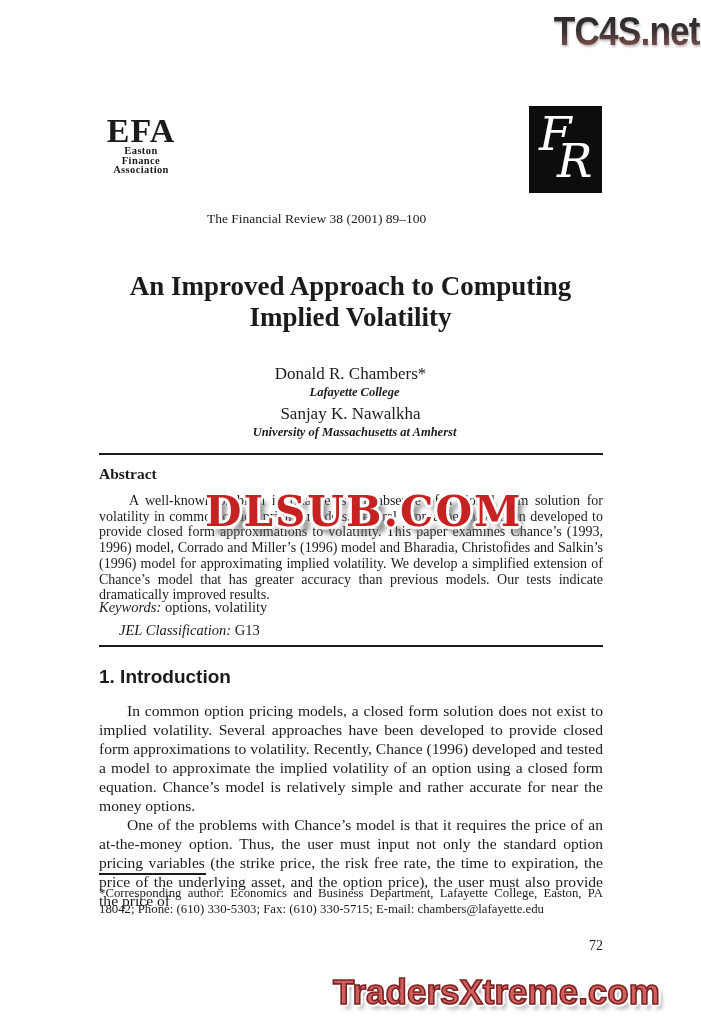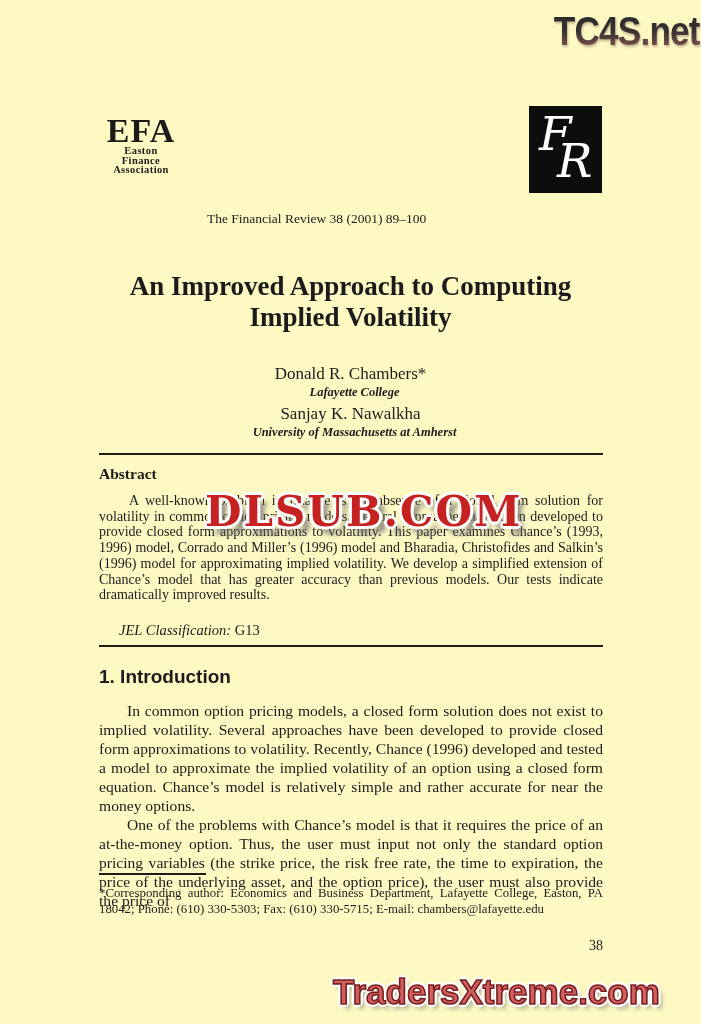--- a/index.html
+++ b/index.html
@@ -1,20 +1,20 @@
 <!DOCTYPE html>
 <html><head>
 <meta charset="utf-8">
 <style>
   html,body{margin:0;padding:0;background:#e8e8e8;}
   .page{
     position:relative;
     width:701px;height:1024px;
     margin:0 auto;
-    background:#fef9c3;
+    background:#ffffff;
     overflow:hidden;
     font-family:"Liberation Serif", serif;
     color:#1b1b1b;
   }
   
   .wm-top{
     position:absolute; top:8px; right:1px;
     font-family:"Liberation Sans", sans-serif;
     font-weight:900; font-size:41px; letter-spacing:-1px;
     transform:scaleX(.86); transform-origin:100% 0;
@@ -138,35 +138,39 @@
   </div>
 
   <div class="rule rule-1"></div>
 
   <div class="col abstract-heading">Abstract</div>
 
   <div class="col abstract-text">A well-known problem in finance is the absence of a closed form solution for volatility in common option pricing models. Several approaches have been developed to provide closed form approximations to volatility. This paper examines Chance’s (1993, 1996) model, Corrado and Miller’s (1996) model and Bharadia, Christofides and Salkin’s (1996) model for approximating implied volatility. We develop a simplified extension of Chance’s model that has greater accuracy than previous models. Our tests indicate dramatically improved results.</div>
 
   <div class="wm-mid">DLSUB.COM</div>
 
+  <div class="col kv-line keywords-line">
+    <span class="kv-label">Keywords:</span>
+    <span>options, volatility</span>
+  </div>
 
   <div class="col kv-line jel-line">
     <span class="kv-label">JEL Classification:</span>
     <span>G13</span>
   </div>
 
   <div class="rule rule-2"></div>
 
   <div class="col intro-heading">1. Introduction</div>
 
   <div class="col body-col">
     <p class="body-para">In common option pricing models, a closed form solution does not exist to implied volatility. Several approaches have been developed to provide closed form approximations to volatility. Recently, Chance (1996) developed and tested a model to approximate the implied volatility of an option using a closed form equation. Chance’s model is relatively simple and rather accurate for near the money options.</p>
     <p class="body-para">One of the problems with Chance’s model is that it requires the price of an at-the-money option. Thus, the user must input not only the standard option pricing variables (the strike price, the risk free rate, the time to expiration, the price of the underlying asset, and the option price), the user must also provide the price of</p>
   </div>
 
   <div class="foot-rule"></div>
   <div class="col footnote">*Corresponding author: Economics and Business Department, Lafayette College, Easton, PA 18042; Phone: (610) 330-5303; Fax: (610) 330-5715; E-mail: chambers@lafayette.edu</div>
 
-  <div class="col page-num">38</div>
+  <div class="col page-num">72</div>
 
   <div class="wm-bottom">TradersXtreme.com</div>
 
 </div>
 
 </body></html>

